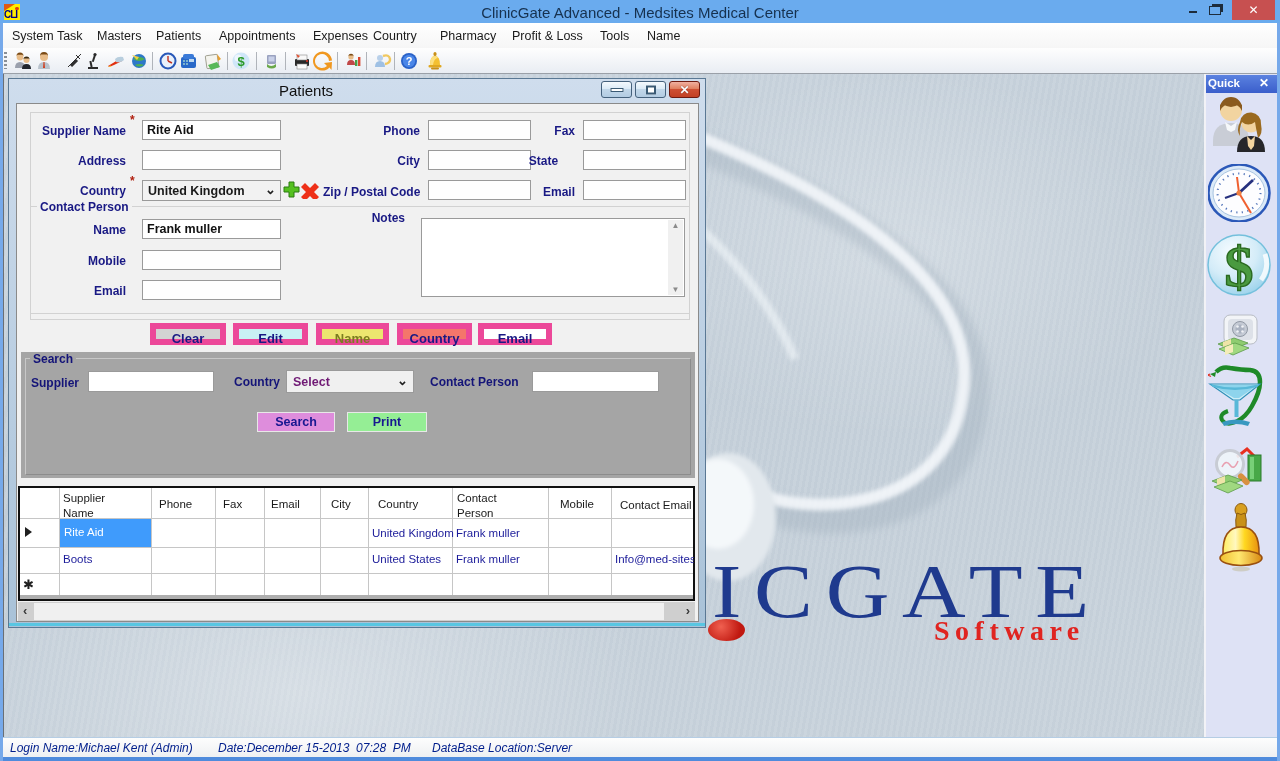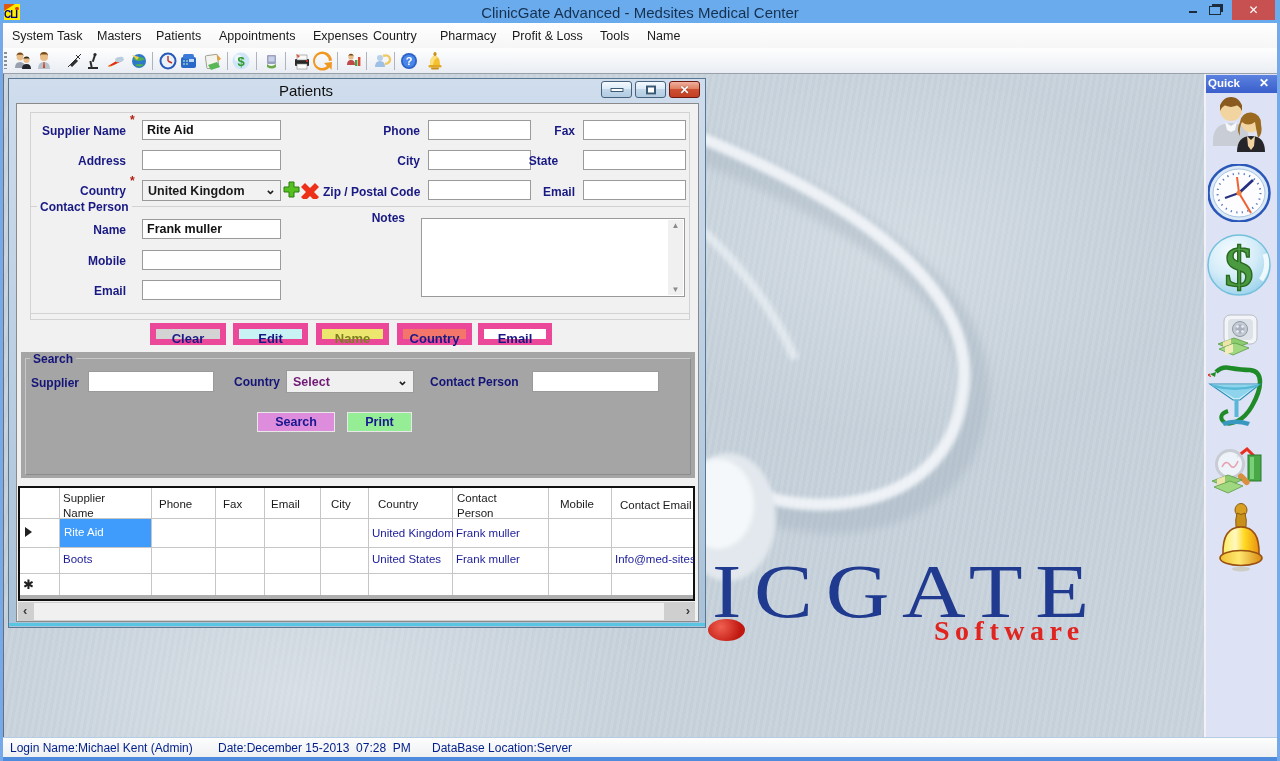--- a/index.html
+++ b/index.html
@@ -46,21 +46,21 @@
 #logo-dot { left:708px; top:545px; width:37px; height:22px; border-radius:50%; background:radial-gradient(circle at 35% 35%, #f06050, #c01810 70%); }
 #logo-sw { left:934px; top:541px; width:220px; font-family:"Liberation Serif", serif; font-size:28px; font-weight:bold; color:#e02420; letter-spacing:5.5px; }
 
 
 #quick { left:1204px; top:74px; width:73px; height:663px; background:#dee2f5; border-left:2px solid #f2f2f6; }
 #quickhead { left:1206px; top:75px; width:71px; height:18px; background:linear-gradient(#5b82e0,#3a5ecb); color:#fff; font-size:11.5px; font-weight:bold; padding:2px 0 0 2px; }
 #quickx { left:1259px; top:76px; width:14px; height:14px; color:#fff; font-size:12px; font-weight:bold; }
 
 
 #statusbar { left:0; top:737px; width:1280px; height:20px; background:linear-gradient(#fdfdfd,#eef0f2); border-top:1px solid #b5cde4; }
-#statusbar span { position:absolute; top:3px; font-size:12px; color:#001e8c; }
+#statusbar span { position:absolute; top:3px; font-size:12px; color:#001e8c;font-style:italic; }
 #statusstrip { left:0; top:757px; width:1280px; height:4px; background:#4f8bdc; }
 
 
 #dlg { left:8px; top:78px; width:698px; height:550px;
   background:linear-gradient(#cfdded,#a9c2d8);
   box-shadow:0 0 0 1px #5a7894 inset; }
 #dlgtitle { left:0; top:0; width:698px; height:25px; font-size:15px; color:#101010; }
 #dlgtitle .t { left:0; width:596px; text-align:center; top:4px; }
 .dbtn { top:3px; width:31px; height:17px; border:1px solid #45617c; border-radius:3px;
   background:linear-gradient(#f4f9fd 0%,#dcebf7 45%,#c3d8ea 46%,#b3cce2 100%); }
@@ -479,21 +479,21 @@
         <span class="lbl" style="left:10px;top:24px">Supplier</span>
         <div class="inp" style="left:67px;top:19px;width:126px;height:21px"></div>
         <span class="lbl" style="left:213px;top:23px">Country</span>
         <div class="inp" style="left:265px;top:18px;width:128px;height:23px;background:#f0f0f0">
           <span class="seltext" style="left:6px;top:4px;color:#701a75">Select</span>
           <span style="position:absolute;right:5px;top:2px;color:#222;font-size:13px;font-weight:bold">⌄</span>
         </div>
         <span class="lbl" style="left:409px;top:23px">Contact Person</span>
         <div class="inp" style="left:511px;top:19px;width:127px;height:21px"></div>
         <div class="sbtn" style="left:236px;top:60px;width:78px;background:#de8ddc">Search</div>
-        <div class="sbtn" style="left:326px;top:60px;width:65px;background:#95ee95">Print</div>
+        <div class="sbtn" style="left:326px;top:60px;width:80px;background:#95ee95">Print</div>
       </div>
 
       <div id="grid" class="abs">
 
         <div class="gl" style="left:39px;top:0;width:1px;height:111px"></div>
         <div class="gl" style="left:131px;top:0;width:1px;height:111px"></div>
         <div class="gl" style="left:195px;top:0;width:1px;height:111px"></div>
         <div class="gl" style="left:244px;top:0;width:1px;height:111px"></div>
         <div class="gl" style="left:300px;top:0;width:1px;height:111px"></div>
         <div class="gl" style="left:348px;top:0;width:1px;height:111px"></div>

